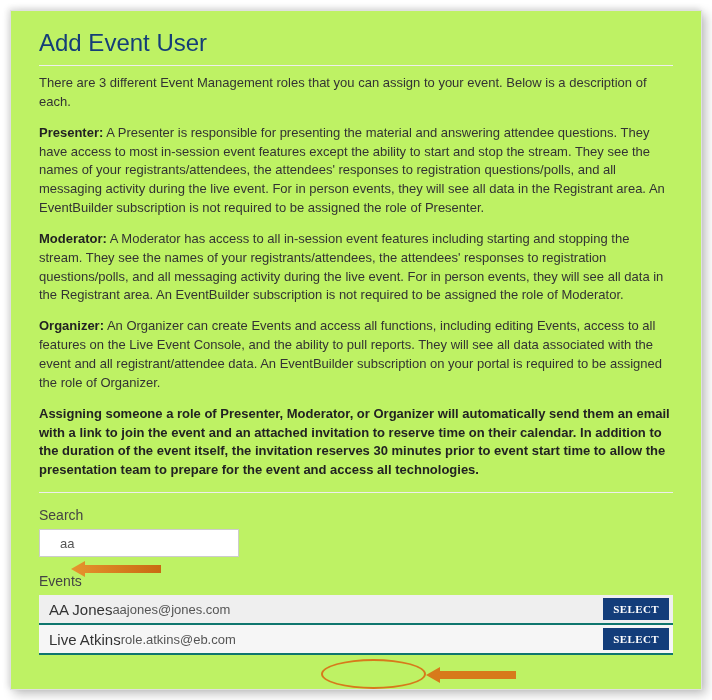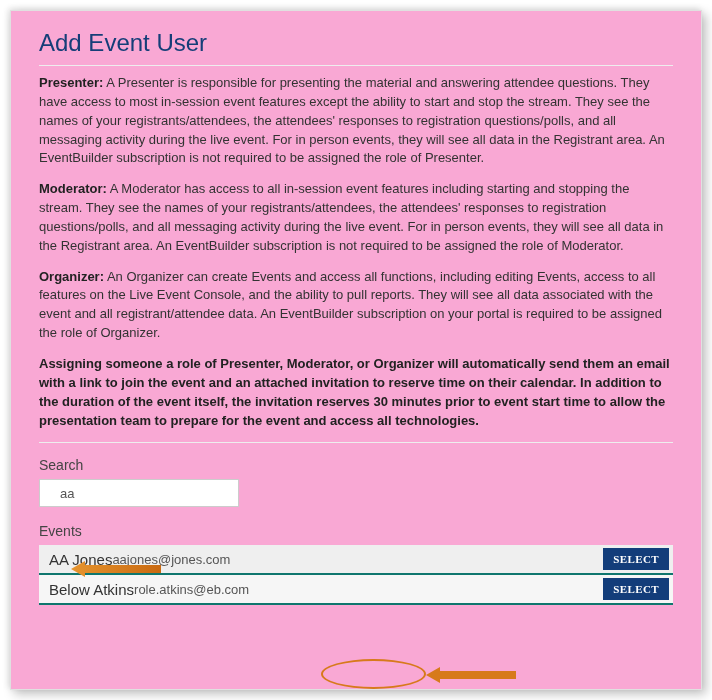--- a/index.html
+++ b/index.html
@@ -8,21 +8,21 @@
     background: #fff;
     width: 712px;
     height: 700px;
     position: relative;
   }
   .panel {
     position: absolute;
     top: 10px; left: 10px;
     width: 692px;
     height: 680px;
-    background: #f9a8d4;
+    background: #bef264;
     border: 1px solid #e0e0e0;
     box-shadow: 4px 4px 10px rgba(0,0,0,0.25), -2px -2px 6px rgba(0,0,0,0.1);
     padding: 18px 28px 10px 28px;
   }
   .title {
     color: #153e78;
     font-size: 24px;
     font-weight: 400;
     margin-bottom: 8px;
   }
@@ -111,20 +111,21 @@
   }
 </style>
 </head>
 <body>
 
 <div class="panel">
 
   <h1 class="title">Add Event User</h1>
 
   <div class="desc-block">
+    <p>There are 3 different Event Management roles that you can assign to your event. Below is a description of each.</p>
 
     <p>
       <span class="bold">Presenter:</span><span> A Presenter is responsible for presenting the material and answering attendee questions. They have access to most in-session event features except the ability to start and stop the stream. They see the names of your registrants/attendees, the attendees' responses to registration questions/polls, and all messaging activity during the live event. For in person events, they will see all data in the Registrant area. An EventBuilder subscription is not required to be assigned the role of Presenter.</span>
     </p>
 
     <p>
       <span class="bold">Moderator:</span><span> A Moderator has access to all in-session event features including starting and stopping the stream. They see the names of your registrants/attendees, the attendees' responses to registration questions/polls, and all messaging activity during the live event. For in person events, they will see all data in the Registrant area. An EventBuilder subscription is not required to be assigned the role of Moderator.</span>
     </p>
 
     <p>
@@ -144,21 +145,21 @@
     <label class="results-label">Events</label>
 
     <div class="result-row">
       <span class="result-name">AA Jones</span>
       <span class="result-email">aajones@jones.com</span>
       <span class="spacer"></span>
       <button class="select-btn">SELECT</button>
     </div>
 
     <div class="result-row alt">
-      <span class="result-name">Below Atkins</span>
+      <span class="result-name">Live Atkins</span>
       <span class="result-email">role.atkins@eb.com</span>
       <span class="spacer"></span>
       <button class="select-btn">SELECT</button>
     </div>
 
   </div>
 
   <svg class="arrow1" viewBox="0 0 90 20">
     <defs>
       <linearGradient id="g1" x1="0" x2="1">

